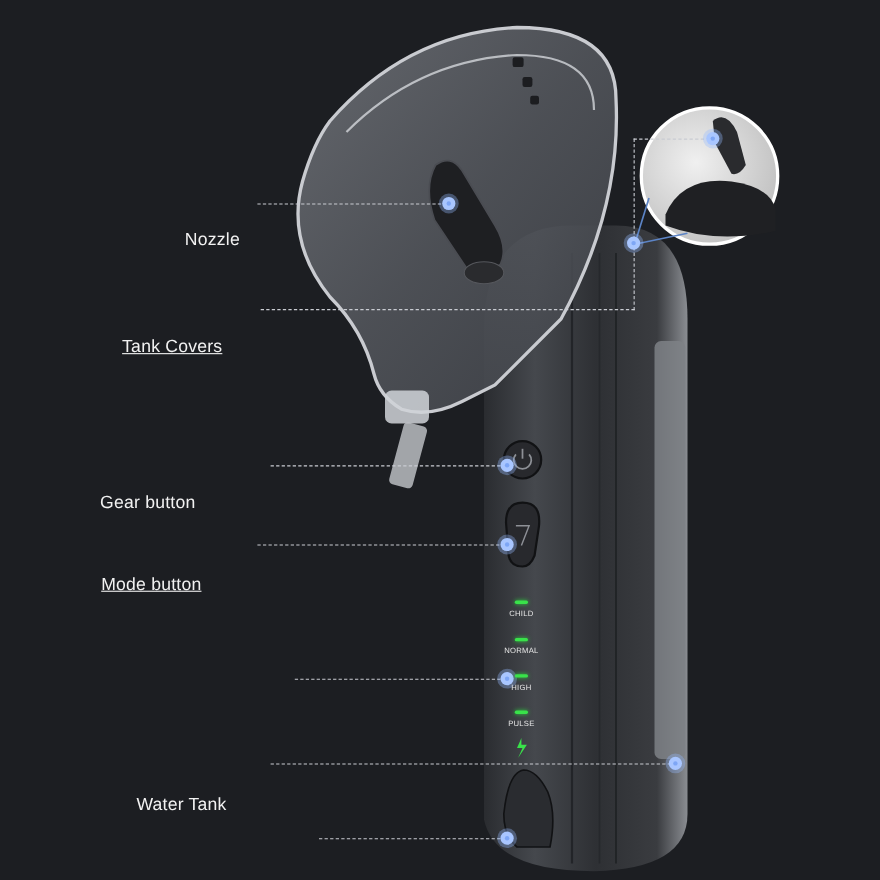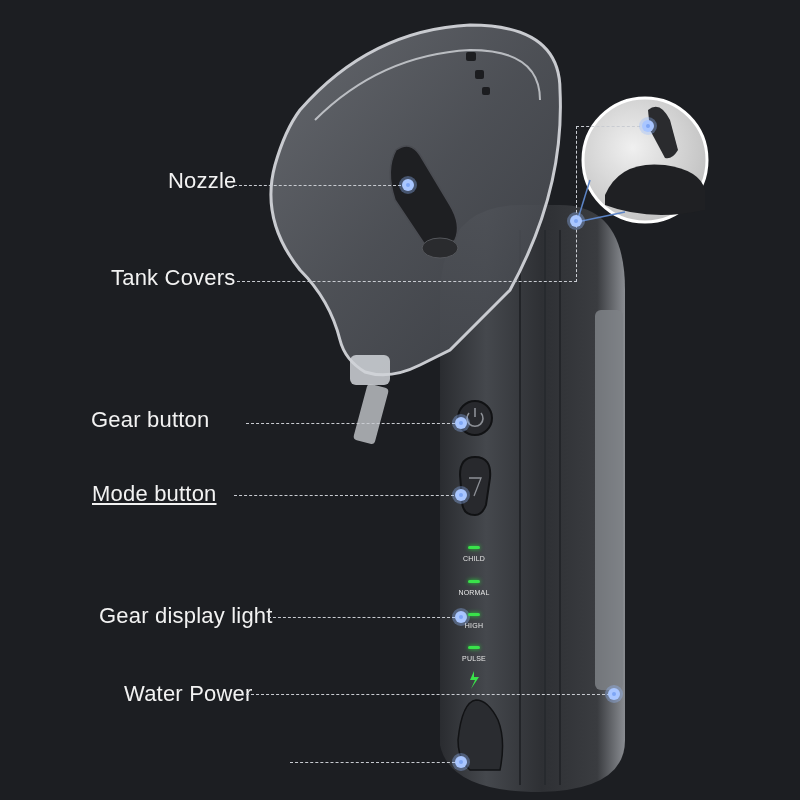--- a/index.html
+++ b/index.html
@@ -1,18 +1,18 @@
 <!DOCTYPE html>
 <html><head>
 <meta charset="utf-8">
 <style>
   html,body{margin:0;padding:0;}
   body{width:800px;height:800px;background:#1c1e22;position:relative;overflow:hidden;font-family:"Liberation Sans",sans-serif;}
   .stage{position:absolute;left:0;top:0;width:800px;height:800px;}
-  .label{position:absolute;color:#f2f2f2;font-size:22px;letter-spacing:0.2px;white-space:nowrap;line-height:20px;}
+  .label{position:absolute;color:#f2f2f2;font-size:16px;letter-spacing:0.2px;white-space:nowrap;line-height:20px;margin-top:38px;}
   .dash{position:absolute;height:0;border-top:1.5px dashed #c9ccd2;}
   .vdash{position:absolute;width:0;border-left:1.5px dashed #c9ccd2;}
   .dot{position:absolute;width:12px;height:12px;border-radius:50%;background:#a9c6ff;box-shadow:0 0 0 3px rgba(150,185,255,0.35);}
   .dot::after{content:"";position:absolute;left:4px;top:4px;width:4px;height:4px;border-radius:50%;background:#7ea6f5;}
   .led-text{position:absolute;color:#e6e6e6;font-size:7px;text-align:center;width:60px;letter-spacing:0.2px;}
   .led{position:absolute;width:12px;height:3px;border-radius:2px;background:#39e24a;box-shadow:0 0 4px #2bd43c;}
 </style>
 </head>
 <body>
 
@@ -82,40 +82,39 @@
       <path d="M648 110 Q660 100 670 120 L678 150 Q672 160 665 158 L650 130 Z" fill="#2a2b2e"></path>
       <line x1="577" y1="222" x2="590" y2="180" stroke="#5c84c6" stroke-width="1.5"></line>
       <line x1="577" y1="222" x2="625" y2="212" stroke="#5c84c6" stroke-width="1.5"></line>
     </g>
   </svg>
 
   <div class="label" style="left:168px;top:171px;">Nozzle</div>
   <div class="dash" style="left:234px;top:185px;width:172px;"></div>
   <div class="dot" style="left:402px;top:179px;"></div>
 
-  <div class="label" style="left:111px;top:268px;">Tank Covers</div>
+  <div class="label" style="left:111px;top:268px;text-decoration:underline;">Tank Covers</div>
   <div class="dash" style="left:237px;top:281px;width:340px;"></div>
   <div class="vdash" style="left:576px;top:126px;height:156px;"></div>
   <div class="dash" style="left:576px;top:126px;width:64px;"></div>
   <div class="dot" style="left:570px;top:215px;"></div>
   <div class="dot" style="left:642px;top:120px;"></div>
 
   <div class="label" style="left:91px;top:410px;">Gear button</div>
   <div class="dash" style="left:246px;top:423px;width:214px;"></div>
   <div class="dot" style="left:455px;top:417px;"></div>
 
   <div class="label" style="left:92px;top:484px;text-decoration:underline;">Mode button</div>
   <div class="dash" style="left:234px;top:495px;width:225px;"></div>
   <div class="dot" style="left:455px;top:489px;"></div>
 
-  <div class="label" style="left:99px;top:606px;">Gear display light</div>
   <div class="dash" style="left:268px;top:617px;width:192px;"></div>
   <div class="dot" style="left:455px;top:611px;"></div>
 
-  <div class="label" style="left:124px;top:684px;">Water Power</div>
+  <div class="label" style="left:124px;top:684px;">Water Tank</div>
   <div class="dash" style="left:246px;top:694px;width:364px;"></div>
   <div class="dot" style="left:608px;top:688px;"></div>
 
   <div class="dash" style="left:290px;top:762px;width:170px;"></div>
   <div class="dot" style="left:455px;top:756px;"></div>
 
   <div class="led" style="left:468px;top:546px;"></div>
   <div class="led-text" style="left:444px;top:555px;">CHILD</div>
   <div class="led" style="left:468px;top:580px;"></div>
   <div class="led-text" style="left:444px;top:589px;">NORMAL</div>

